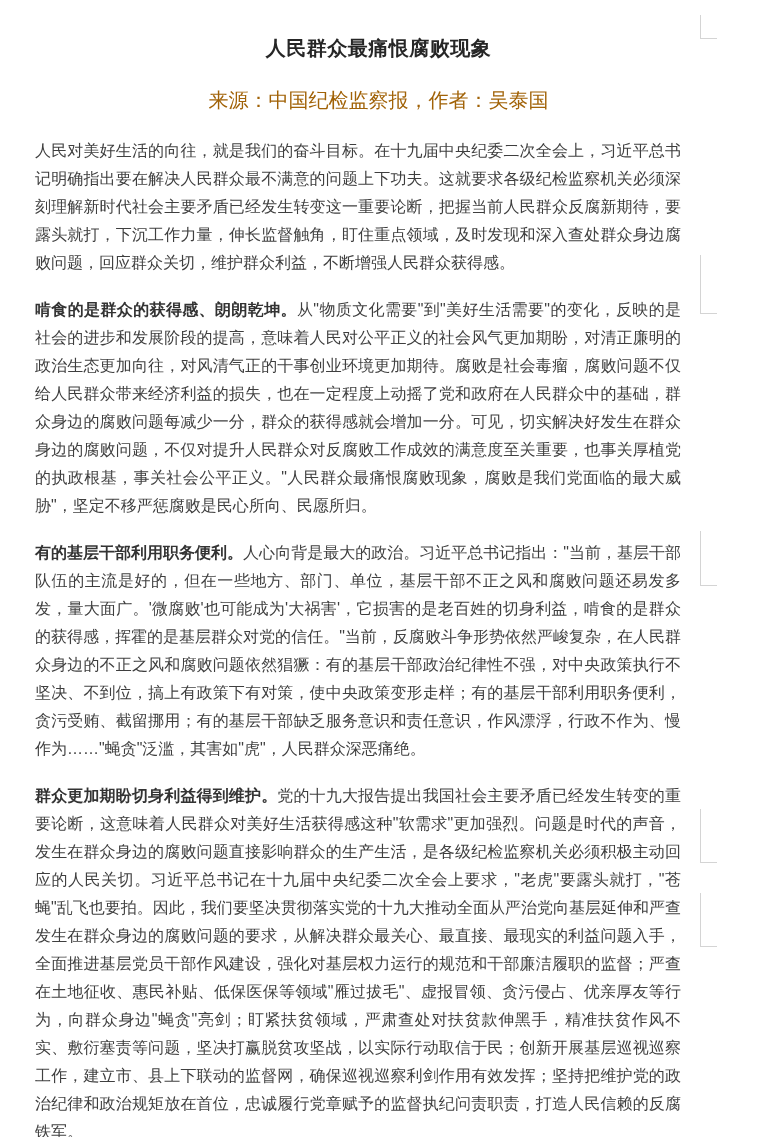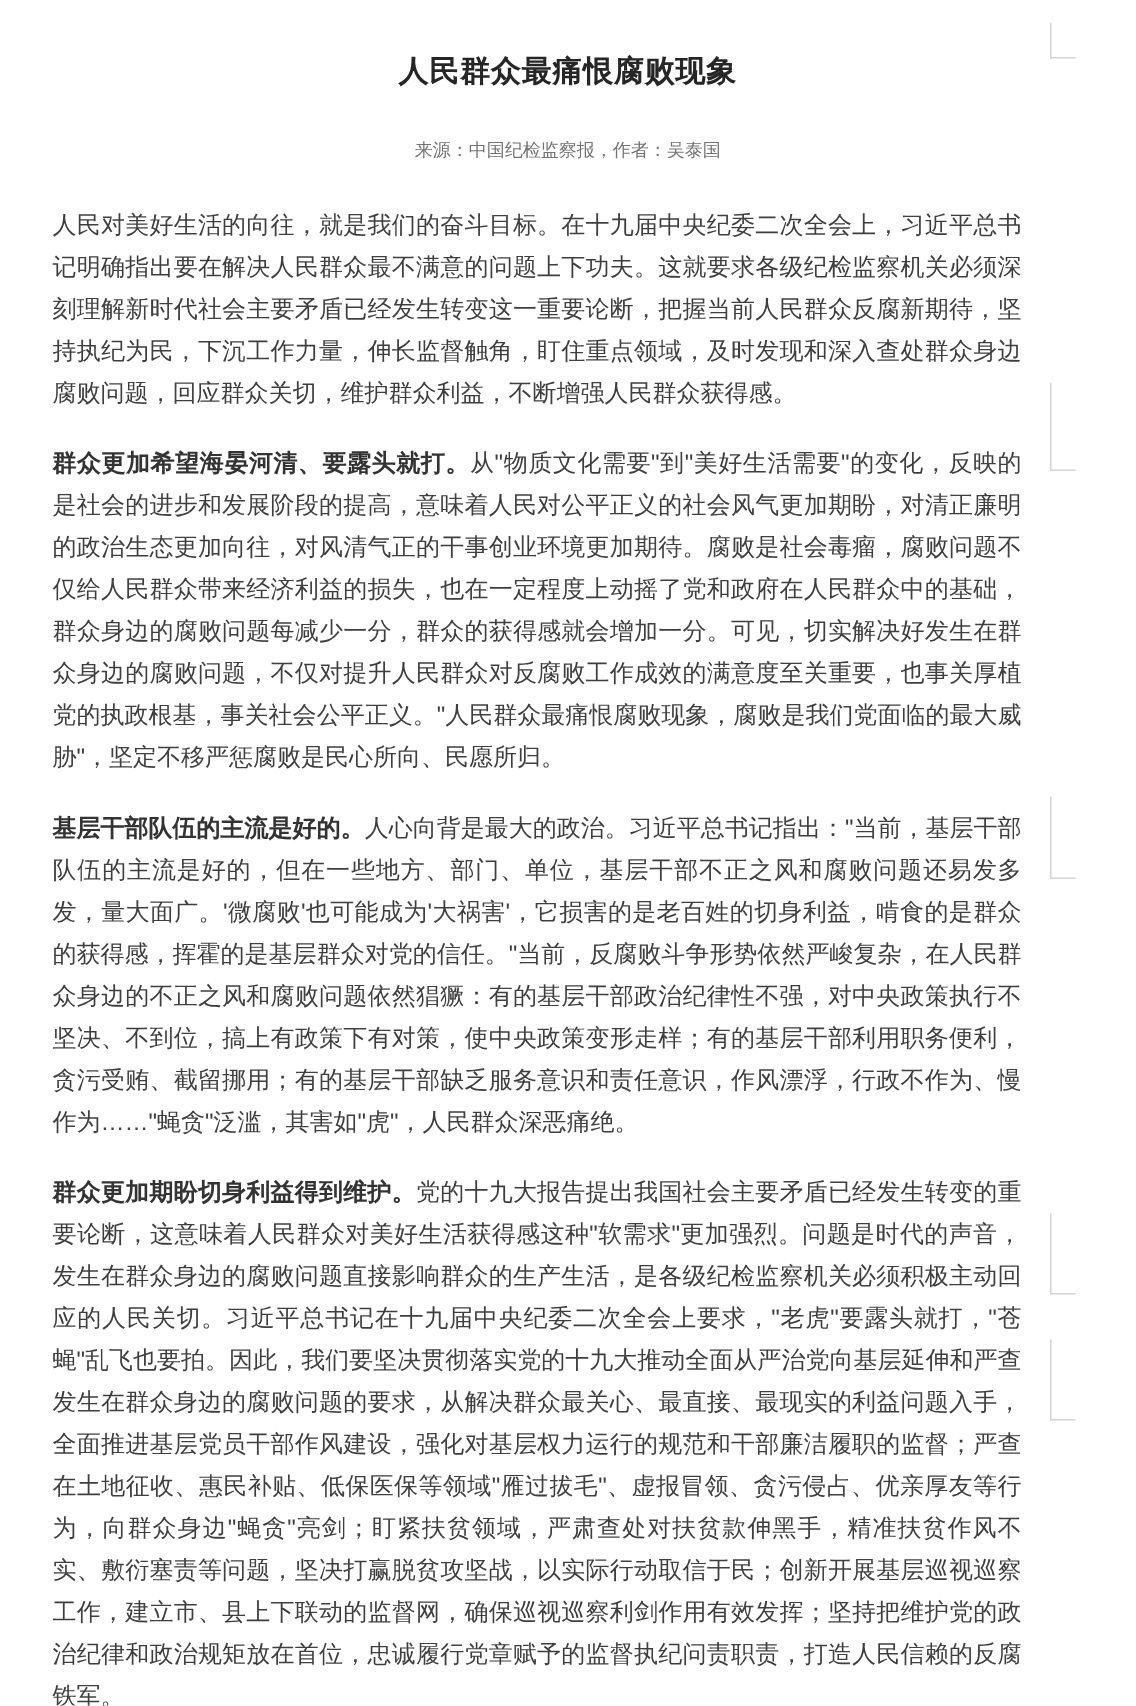--- a/index.html
+++ b/index.html
@@ -20,23 +20,23 @@
     padding: 0;
     font-size: 20px;
     line-height: 28px;
     font-weight: bold;
     color: #262626;
     text-align: center;
     letter-spacing: 0.5px;
   }
   .doc-byline {
     margin: 26px 0 0 0;
-    font-size: 12px;
+    font-size: 20px;
     line-height: 24px;
-    color: #737373;
+    color: #a16207;
     text-align: center;
   }
   .doc-article {
     margin: 25px 76px 0 35px;
     width: 646px;
   }
   .doc-article p {
     margin: 0 0 19px 0;
     padding: 0;
     font-size: 16px;
@@ -66,25 +66,25 @@
   .bm5 { top: 893px; height: 53px; }
 </style>
 </head>
 <body>
 
 <h1 class="doc-title">人民群众最痛恨腐败现象</h1>
 
 <div class="doc-byline">来源：中国纪检监察报，作者：吴泰国</div>
 
 <div class="doc-article">
-  <p><span>人民对美好生活的向往，就是我们的奋斗目标。在十九届中央纪委二次全会上，习近平总书记明确指出要在解决人民群众最不满意的问题上下功夫。这就要求各级纪检监察机关必须深刻理解新时代社会主要矛盾已经发生转变这一重要论断，把握当前人民群众反腐新期待，坚持执纪为民，下沉工作力量，伸长监督触角，盯住重点领域，及时发现和深入查处群众身边腐败问题，回应群众关切，维护群众利益，不断增强人民群众获得感。</span></p>
+  <p><span>人民对美好生活的向往，就是我们的奋斗目标。在十九届中央纪委二次全会上，习近平总书记明确指出要在解决人民群众最不满意的问题上下功夫。这就要求各级纪检监察机关必须深刻理解新时代社会主要矛盾已经发生转变这一重要论断，把握当前人民群众反腐新期待，要露头就打，下沉工作力量，伸长监督触角，盯住重点领域，及时发现和深入查处群众身边腐败问题，回应群众关切，维护群众利益，不断增强人民群众获得感。</span></p>
 
-  <p><b>群众更加希望海晏河清、要露头就打。</b><span>从"物质文化需要"到"美好生活需要"的变化，反映的是社会的进步和发展阶段的提高，意味着人民对公平正义的社会风气更加期盼，对清正廉明的政治生态更加向往，对风清气正的干事创业环境更加期待。腐败是社会毒瘤，腐败问题不仅给人民群众带来经济利益的损失，也在一定程度上动摇了党和政府在人民群众中的基础，群众身边的腐败问题每减少一分，群众的获得感就会增加一分。可见，切实解决好发生在群众身边的腐败问题，不仅对提升人民群众对反腐败工作成效的满意度至关重要，也事关厚植党的执政根基，事关社会公平正义。"人民群众最痛恨腐败现象，腐败是我们党面临的最大威胁"，坚定不移严惩腐败是民心所向、民愿所归。</span></p>
+  <p><b>啃食的是群众的获得感、朗朗乾坤。</b><span>从"物质文化需要"到"美好生活需要"的变化，反映的是社会的进步和发展阶段的提高，意味着人民对公平正义的社会风气更加期盼，对清正廉明的政治生态更加向往，对风清气正的干事创业环境更加期待。腐败是社会毒瘤，腐败问题不仅给人民群众带来经济利益的损失，也在一定程度上动摇了党和政府在人民群众中的基础，群众身边的腐败问题每减少一分，群众的获得感就会增加一分。可见，切实解决好发生在群众身边的腐败问题，不仅对提升人民群众对反腐败工作成效的满意度至关重要，也事关厚植党的执政根基，事关社会公平正义。"人民群众最痛恨腐败现象，腐败是我们党面临的最大威胁"，坚定不移严惩腐败是民心所向、民愿所归。</span></p>
 
-  <p><b>基层干部队伍的主流是好的。</b><span>人心向背是最大的政治。习近平总书记指出："当前，基层干部队伍的主流是好的，但在一些地方、部门、单位，基层干部不正之风和腐败问题还易发多发，量大面广。'微腐败'也可能成为'大祸害'，它损害的是老百姓的切身利益，啃食的是群众的获得感，挥霍的是基层群众对党的信任。"当前，反腐败斗争形势依然严峻复杂，在人民群众身边的不正之风和腐败问题依然猖獗：有的基层干部政治纪律性不强，对中央政策执行不坚决、不到位，搞上有政策下有对策，使中央政策变形走样；有的基层干部利用职务便利，贪污受贿、截留挪用；有的基层干部缺乏服务意识和责任意识，作风漂浮，行政不作为、慢作为……"蝇贪"泛滥，其害如"虎"，人民群众深恶痛绝。</span></p>
+  <p><b>有的基层干部利用职务便利。</b><span>人心向背是最大的政治。习近平总书记指出："当前，基层干部队伍的主流是好的，但在一些地方、部门、单位，基层干部不正之风和腐败问题还易发多发，量大面广。'微腐败'也可能成为'大祸害'，它损害的是老百姓的切身利益，啃食的是群众的获得感，挥霍的是基层群众对党的信任。"当前，反腐败斗争形势依然严峻复杂，在人民群众身边的不正之风和腐败问题依然猖獗：有的基层干部政治纪律性不强，对中央政策执行不坚决、不到位，搞上有政策下有对策，使中央政策变形走样；有的基层干部利用职务便利，贪污受贿、截留挪用；有的基层干部缺乏服务意识和责任意识，作风漂浮，行政不作为、慢作为……"蝇贪"泛滥，其害如"虎"，人民群众深恶痛绝。</span></p>
 
   <p><b>群众更加期盼切身利益得到维护。</b><span>党的十九大报告提出我国社会主要矛盾已经发生转变的重要论断，这意味着人民群众对美好生活获得感这种"软需求"更加强烈。问题是时代的声音，发生在群众身边的腐败问题直接影响群众的生产生活，是各级纪检监察机关必须积极主动回应的人民关切。习近平总书记在十九届中央纪委二次全会上要求，"老虎"要露头就打，"苍蝇"乱飞也要拍。因此，我们要坚决贯彻落实党的十九大推动全面从严治党向基层延伸和严查发生在群众身边的腐败问题的要求，从解决群众最关心、最直接、最现实的利益问题入手，全面推进基层党员干部作风建设，强化对基层权力运行的规范和干部廉洁履职的监督；严查在土地征收、惠民补贴、低保医保等领域"雁过拔毛"、虚报冒领、贪污侵占、优亲厚友等行为，向群众身边"蝇贪"亮剑；盯紧扶贫领域，严肃查处对扶贫款伸黑手，精准扶贫作风不实、敷衍塞责等问题，坚决打赢脱贫攻坚战，以实际行动取信于民；创新开展基层巡视巡察工作，建立市、县上下联动的监督网，确保巡视巡察利剑作用有效发挥；坚持把维护党的政治纪律和政治规矩放在首位，忠诚履行党章赋予的监督执纪问责职责，打造人民信赖的反腐铁军。</span></p>
 </div>
 
 <div class="boundary-mark bm1"></div>
 <div class="boundary-mark bm2"></div>
 <div class="boundary-mark bm3"></div>
 <div class="boundary-mark bm4"></div>
 <div class="boundary-mark bm5"></div>
 

